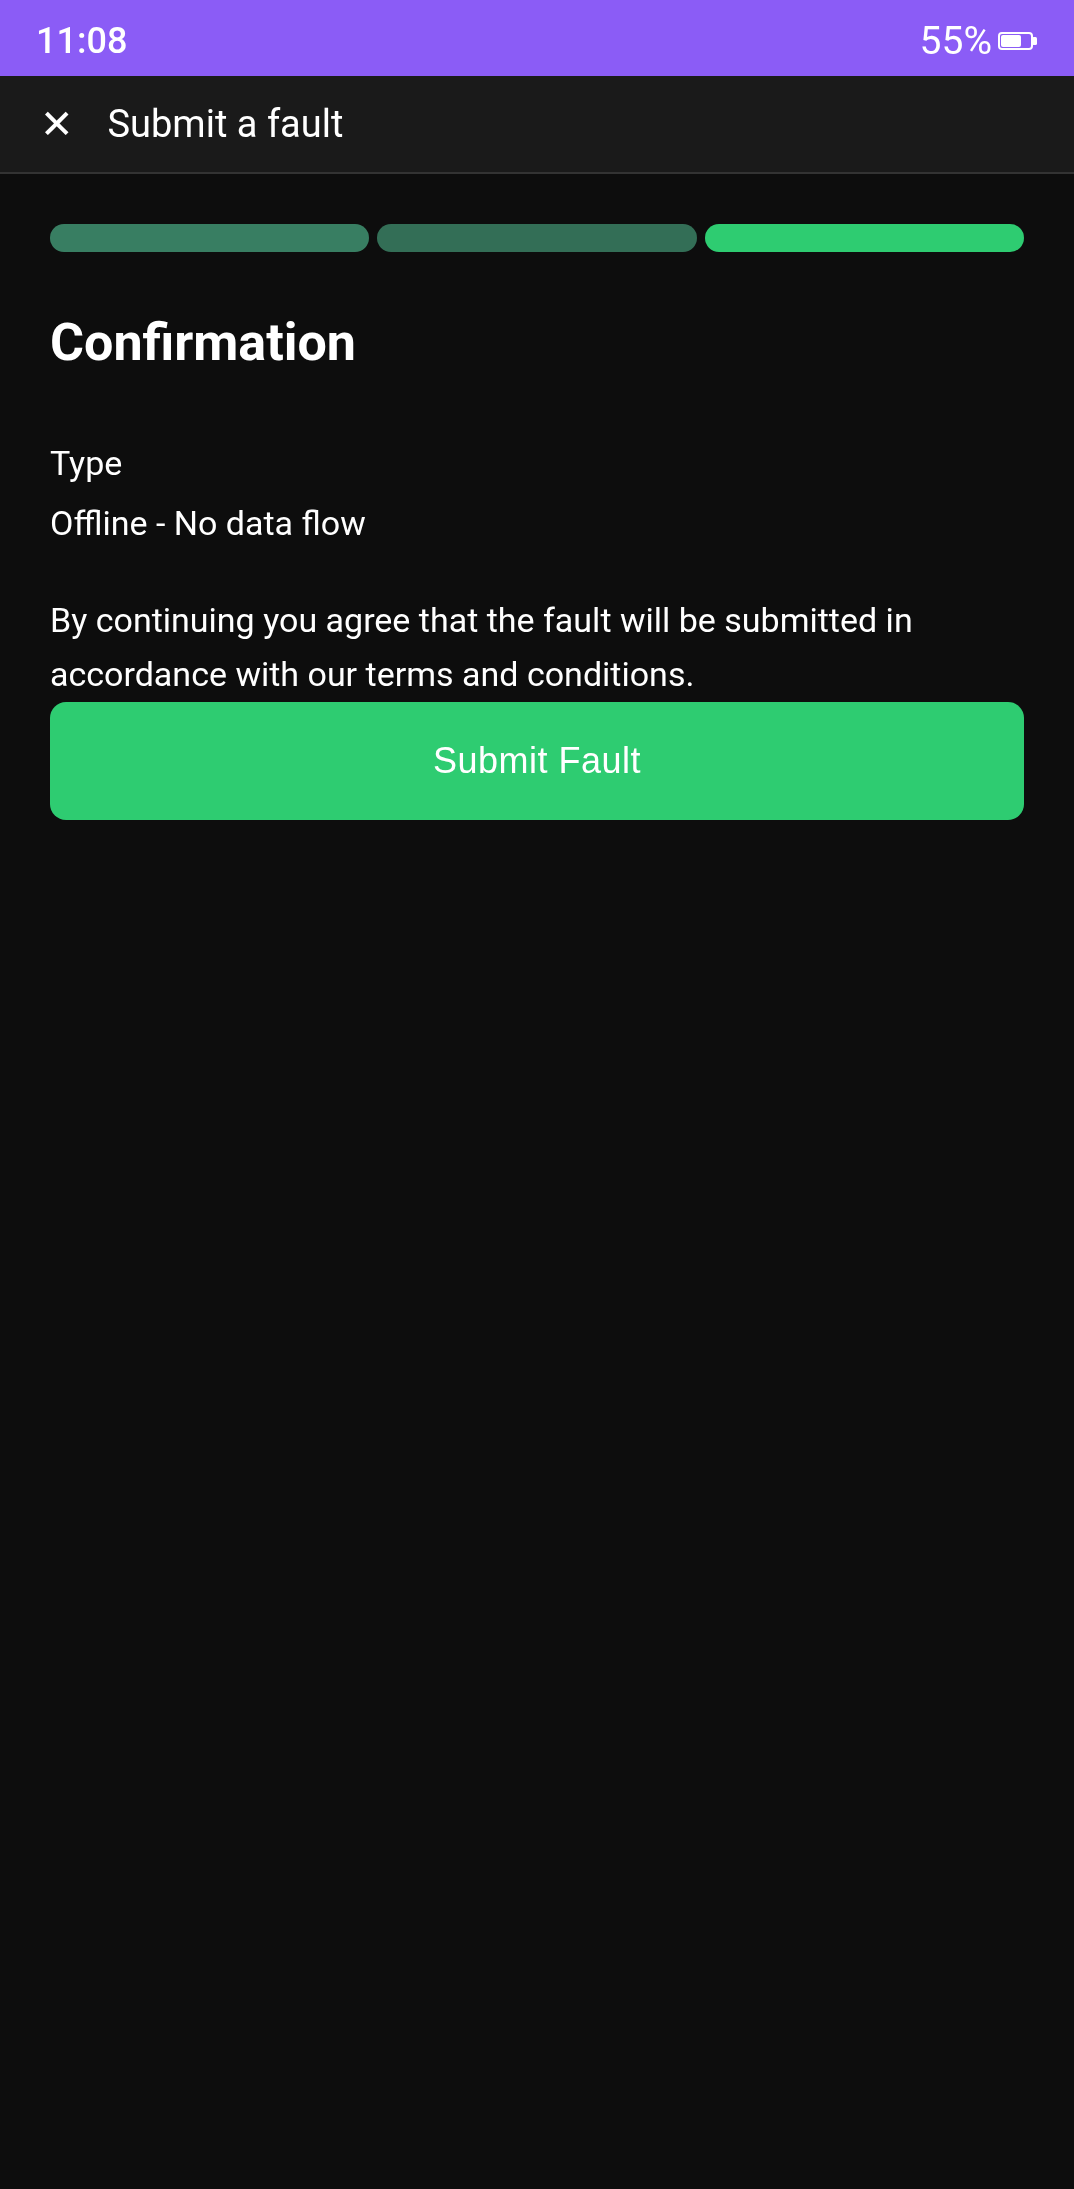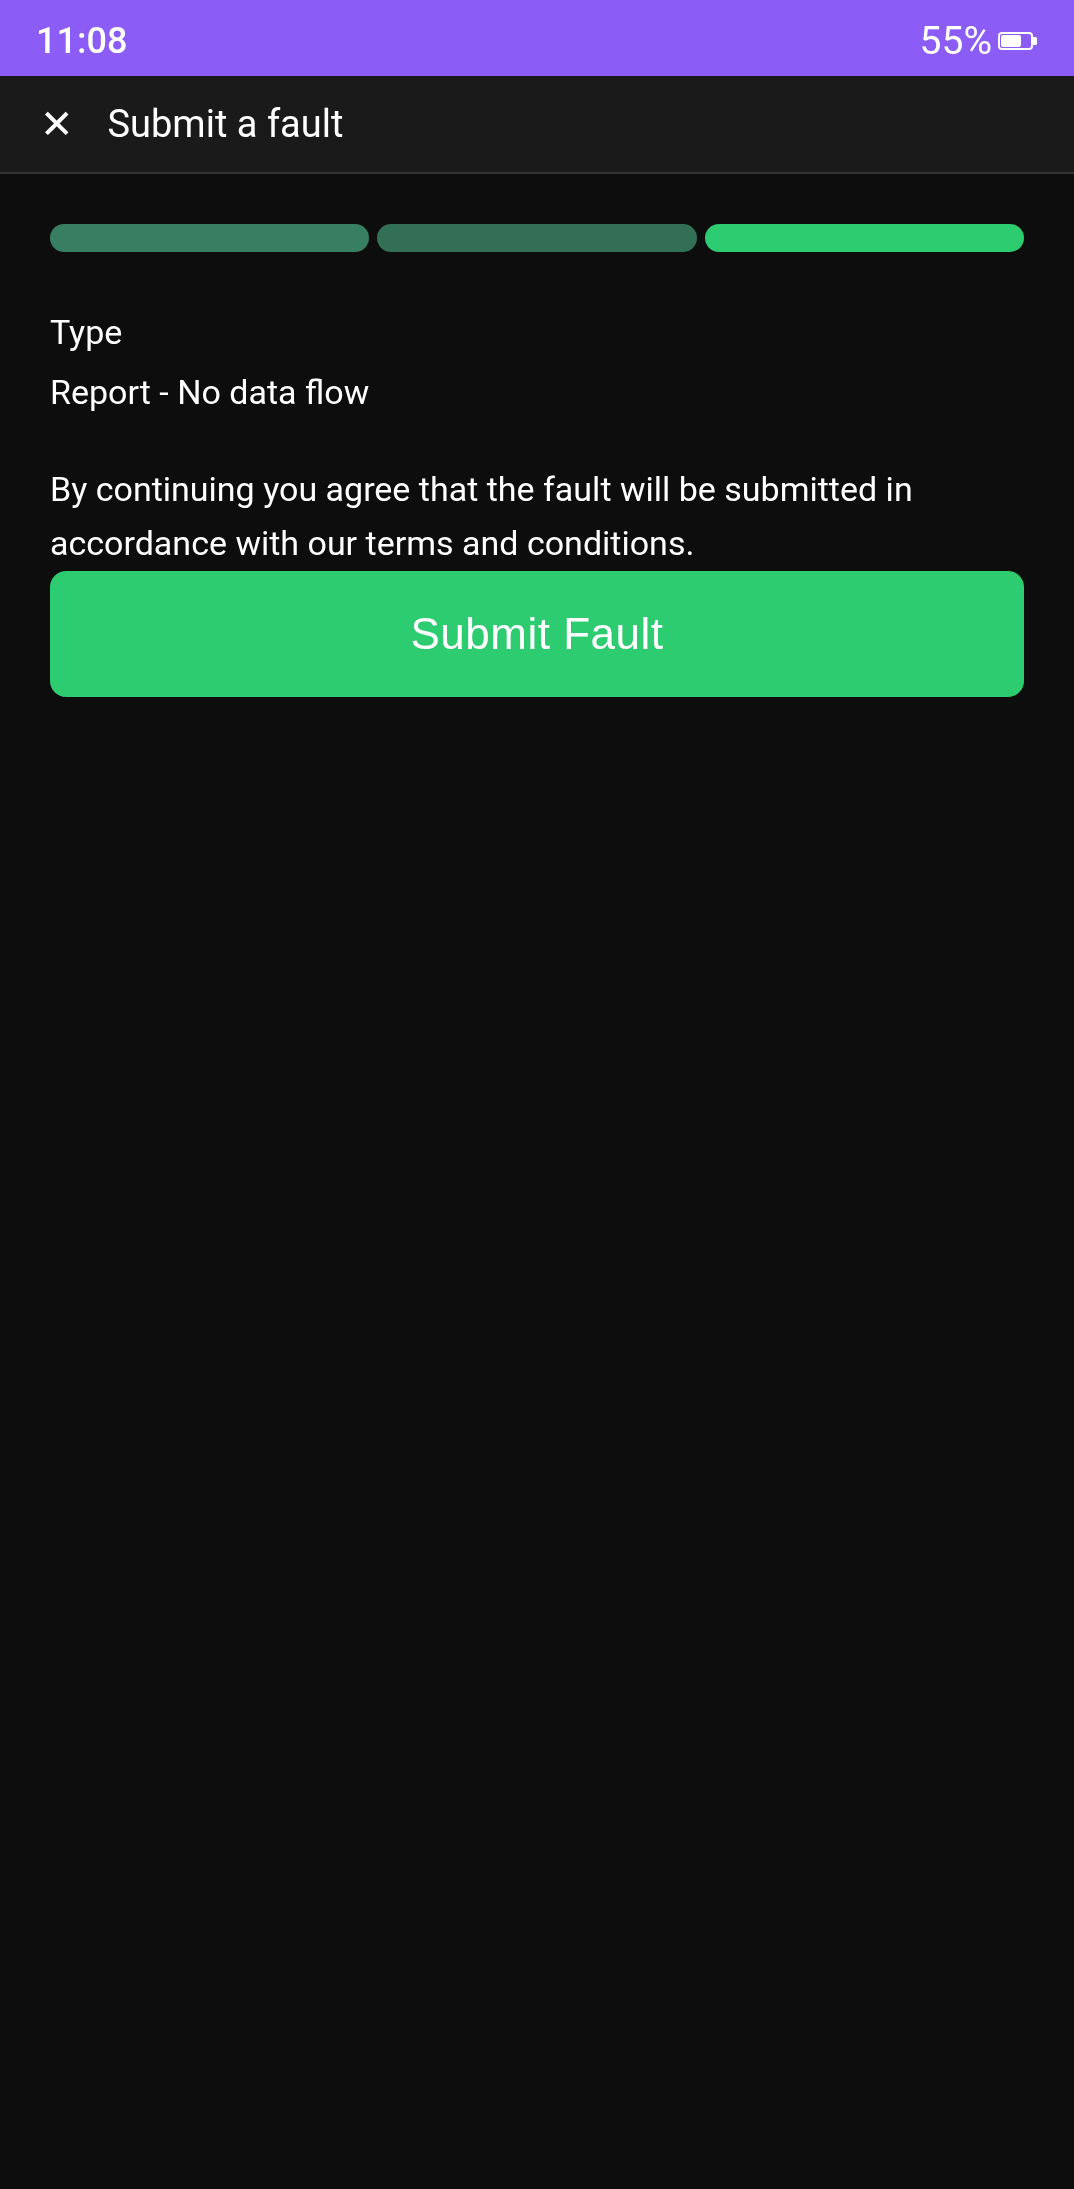--- a/index.html
+++ b/index.html
@@ -143,21 +143,21 @@
       line-height: 1.6;
     }
 
     
     .submit-btn {
       display: block;
       width: 100%;
       padding: 38px 30px;
       background-color: #2ecc71;
       color: #ffffff;
-      font-size: 44px;
+      font-size: 36px;
       font-weight: 500;
       text-align: center;
       border: none;
       border-radius: 16px;
       cursor: pointer;
       letter-spacing: 0.5px;
     }
 
     
     .battery-wrapper {
@@ -191,24 +191,25 @@
 <div class="top-divider"></div>
 
 <div class="main-content">
 
   <div class="progress-container">
     <div class="progress-segment completed"></div>
     <div class="progress-segment completed-mid"></div>
     <div class="progress-segment active"></div>
   </div>
 
+  <h1 class="confirmation-title">Confirmation</h1>
 
 
   <div class="type-section">
     <div class="section-label">Type</div>
-    <div class="section-value">Report - No data flow</div>
+    <div class="section-value">Offline - No data flow</div>
   </div>
 
   <p class="terms-text">By continuing you agree that the fault will be submitted in accordance with our terms and conditions.</p>
 
   <button class="submit-btn">Submit Fault</button>
 
 </div>
 
 </body></html>

